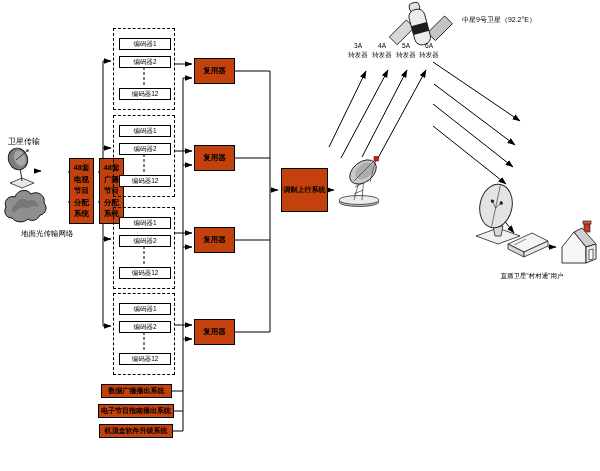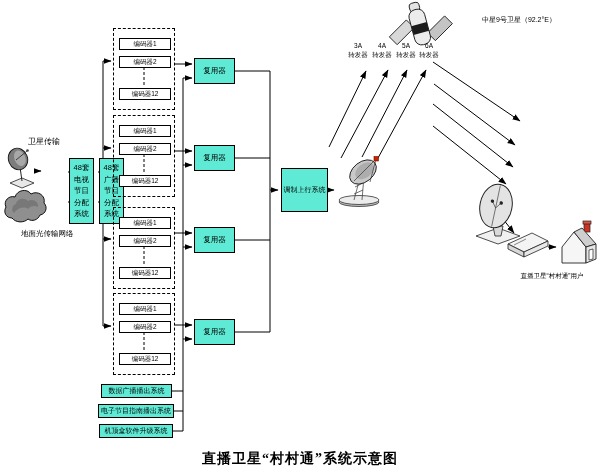--- a/index.html
+++ b/index.html
@@ -1,25 +1,25 @@
 <!DOCTYPE html>
 <html><head>
 <meta charset="utf-8">
 <style>
   html,body{margin:0;padding:0;background:#fff;}
   #stage{
     position:relative;width:600px;height:471px;background:#ffffff;
     font-family:"Liberation Sans","DejaVu Sans",sans-serif;color:#000;overflow:hidden;
   }
   .abs{position:absolute;box-sizing:border-box;}
-  .lbl{font-size:8px;line-height:1.2;color:#000;margin-left:20px;}
+  .lbl{font-size:8px;line-height:1.2;color:#000;}
   .box{
-    position:absolute;box-sizing:border-box;border:1px solid #000;background:#5eead4;
+    position:absolute;box-sizing:border-box;border:1px solid #000;background:#c2410c;
     display:flex;align-items:center;justify-content:center;text-align:center;
-    font-size:7px;line-height:1.15;
+    font-size:7px;line-height:1.15;font-weight:bold;
   }
   .dashedbox{
     position:absolute;box-sizing:border-box;border:1px dashed #000;background:transparent;
   }
   .encbox{
     position:absolute;box-sizing:border-box;border:1px solid #000;background:#fff;
     left:5px;width:52px;height:12px;display:flex;align-items:center;justify-content:center;
     font-size:6.5px;
   }
   .ml{white-space:pre-line;}
@@ -118,21 +118,21 @@
     </g>
     <line x1="23" y1="4" x2="12" y2="13" stroke="#222" stroke-width="0.8"></line>
     <circle cx="23.5" cy="3.5" r="1.3" fill="#444"></circle>
   </svg>
 
   <svg class="abs" style="left:2px;top:186px;" width="46" height="42" viewBox="0 0 46 42">
     <path d="M10,32 C4,32 1,26 4,21 C1,15 7,9 13,11 C15,4 25,2 29,8 C36,4 44,10 42,17 C46,21 44,28 38,29 C36,34 30,36 26,33 C22,37 14,37 10,32 Z" fill="#8f8f8f" stroke="#111" stroke-width="1"></path>
     <path d="M12,27 C9,25 10,19 14,18 C15,13 22,11 26,15 C31,12 37,16 36,21 C33,19 28,20 26,23 C22,20 15,22 12,27 Z" fill="#6e6e6e" opacity="0.7"></path>
   </svg>
 
-  <div class="abs lbl" style="left:1px;top:229px;font-size:7.5px;">地面光传输网络</div>
+  <div class="abs lbl" style="left:1px;top:229px;font-size:7.5px;padding-left:20px;">地面光传输网络</div>
 
   <div class="box ml vtext" style="left:43px;top:158px;width:25px;height:66px;">48套
 电视
 节目
 分配
 系统</div>
   <div class="box ml vtext" style="left:73px;top:158px;width:25px;height:66px;">48套
 广播
 节目
 分配
@@ -229,15 +229,14 @@
     <rect x="26" y="3" width="6" height="10" fill="#cc3322" stroke="#222" stroke-width="0.7"></rect>
     <rect x="25" y="2" width="8" height="3" fill="#dd5544" stroke="#222" stroke-width="0.7"></rect>
     <polygon points="4,28 16,13 28,28 28,44 4,44" fill="#f6f6f6" stroke="#222" stroke-width="0.9"></polygon>
     <polygon points="16,13 24,9 38,25 28,28" fill="#cfcfcf" stroke="#222" stroke-width="0.9"></polygon>
     <polygon points="28,28 38,25 38,40 28,44" fill="#e6e6e6" stroke="#222" stroke-width="0.9"></polygon>
     <polygon points="31,31 35,30 35,40 31,41" fill="#fff" stroke="#222" stroke-width="0.7"></polygon>
   </svg>
 
   <div class="abs lbl ml" style="left:490px;top:272px;width:84px;text-align:center;font-size:6.5px;">直播卫星“村村通”用户</div>
 
-  <div id="title">直播卫星“村村通”系统示意图</div>
 
 </div>
 
 </body></html>

